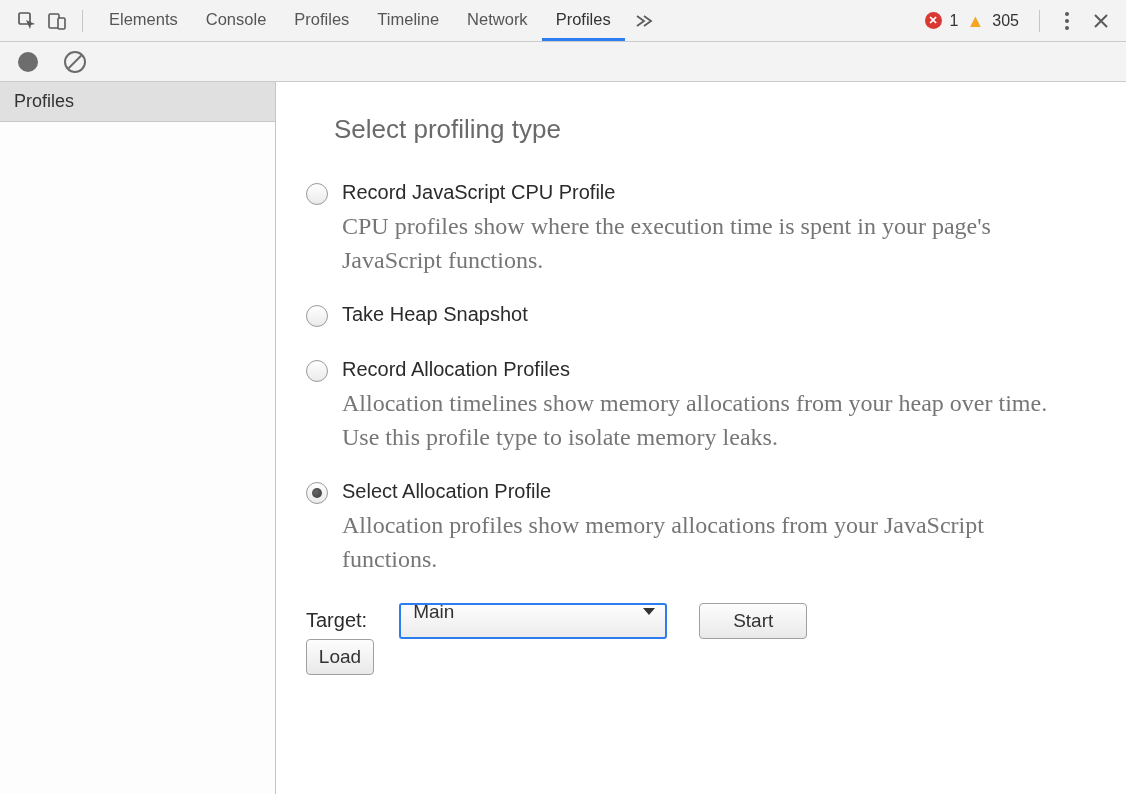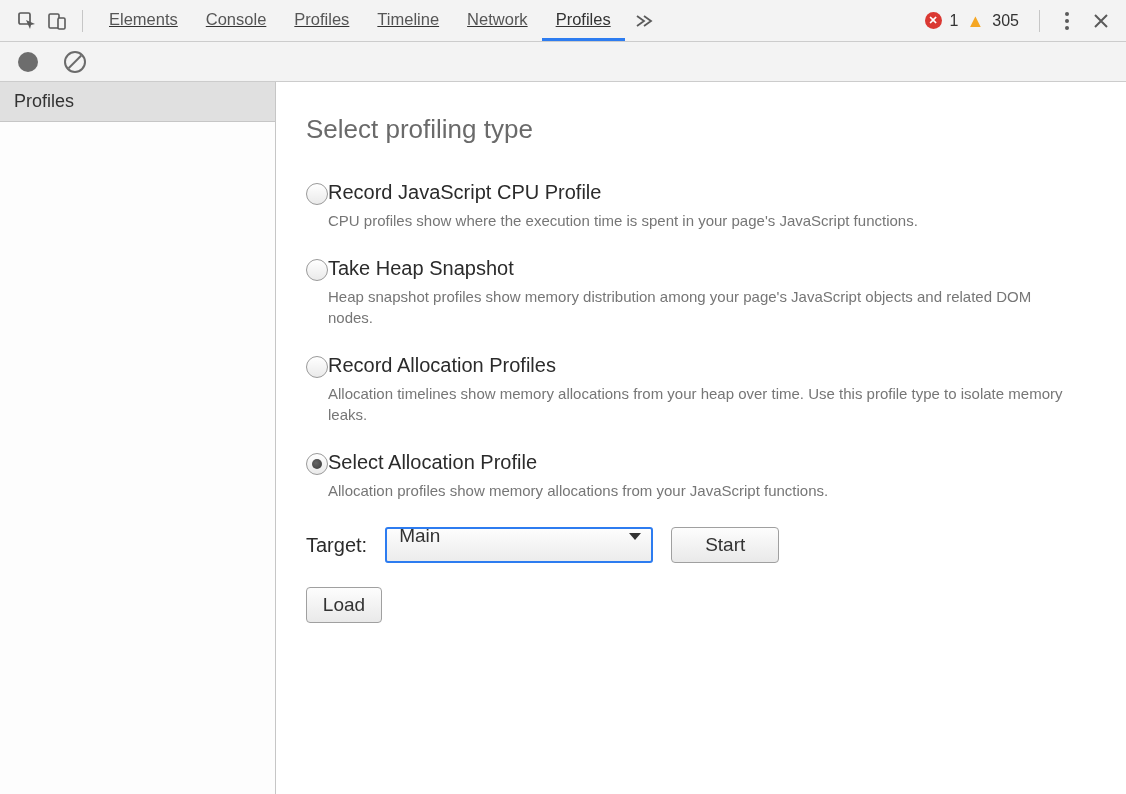--- a/index.html
+++ b/index.html
@@ -34,21 +34,20 @@
 
     .topbar .divider {
       width: 1px; height: 22px; background: #c6c6c6; margin: 0 8px;
     }
 
     .tabs {
       display: flex;
       align-items: stretch;
       height: 100%;
       gap: 0;
-      text-decoration: underline;
     }
     .tab {
       padding: 0 14px;
       display: flex;
       align-items: center;
       font-size: 16.5px;
       color: #565656;
       cursor: pointer;
       height: 100%;
       border-bottom: 3px solid transparent;
@@ -135,45 +134,46 @@
     .main {
       flex: 1;
       padding: 32px 24px 24px 30px;
       overflow: auto;
     }
     .main h2 {
       font-size: 26px;
       font-weight: 400;
       color: #6a6a6a;
       margin-bottom: 36px;
-    }
-
-    .opt-row { display:flex; margin-bottom: 26px; }
+      margin-left: 28px;
+    }
+
+    .opt-row { display:flex; gap: 14px; margin-bottom: 26px; }
     .radio {
       width: 22px; height: 22px; flex: none;
       border-radius: 50%;
       border: 1px solid #9a9a9a;
       background: linear-gradient(#fff, #eaeaea);
       position: relative; margin-top: 2px;
       cursor: pointer;
     }
     .radio.checked::after {
       content: ''; position:absolute;
       width: 10px; height: 10px; border-radius: 50%;
       background: radial-gradient(circle at 40% 40%, #666, #3a3a3a);
       top: 50%; left: 50%;
       transform: translate(-50%, -50%);
     }
     .opt-body { flex: 1; }
     .opt-title { font-size: 20px; color: #2b2b2b; margin-bottom: 6px; cursor: pointer; }
-    .opt-desc { font-size: 15px; color: #767676; line-height: 1.4; max-width: 740px; }
+    .opt-desc { font-size: 24px; color: #767676; line-height: 1.4; max-width: 740px; font-family: Liberation Serif, serif; }
 
     .controls-row {
-      display:flex; align-items:center; gap: 18px;
-      margin-top: 10px; margin-bottom: 24px;
+      display:flex; align-items:center; gap: 32px;
+      margin-top: 10px; 
     }
     .label-target { font-size: 20px; color: #2b2b2b; }
     .select-box {
       width: 268px; height: 36px;
       border: 2px solid #2d7cf0; border-radius: 3px;
       background: linear-gradient(#fdfdfd, #ececec);
       display:flex; align-items:center; justify-content: space-between;
       padding: 0 10px 18px 12px;
       font-size: 19px; color: #333;
       cursor: pointer;
@@ -264,21 +264,20 @@
       <div class="opt-body">
         <div class="opt-title">Record JavaScript CPU Profile</div>
         <div class="opt-desc">CPU profiles show where the execution time is spent in your page's JavaScript functions.</div>
       </div>
     </div>
 
     <div class="opt-row">
       <div class="radio"></div>
       <div class="opt-body">
         <div class="opt-title">Take Heap Snapshot</div>
-        <div class="opt-desc">Heap snapshot profiles show memory distribution among your page's JavaScript objects and related DOM nodes.</div>
       </div>
     </div>
 
     <div class="opt-row">
       <div class="radio"></div>
       <div class="opt-body">
         <div class="opt-title">Record Allocation Profiles</div>
         <div class="opt-desc">Allocation timelines show memory allocations from your heap over time. Use this profile type to isolate memory leaks.</div>
       </div>
     </div>
@@ -293,15 +292,15 @@
 
     <div class="controls-row">
       <span class="label-target">Target:</span>
       <div class="select-box">
         <span>Main</span>
         <div class="caret"></div>
       </div>
       <div class="btn">Start</div>
     </div>
 
-    <div class="btn" style="width:76px">Load</div>
+    <div class="btn" style="width:68px">Load</div>
   </div>
 </div>
 
 </body></html>

